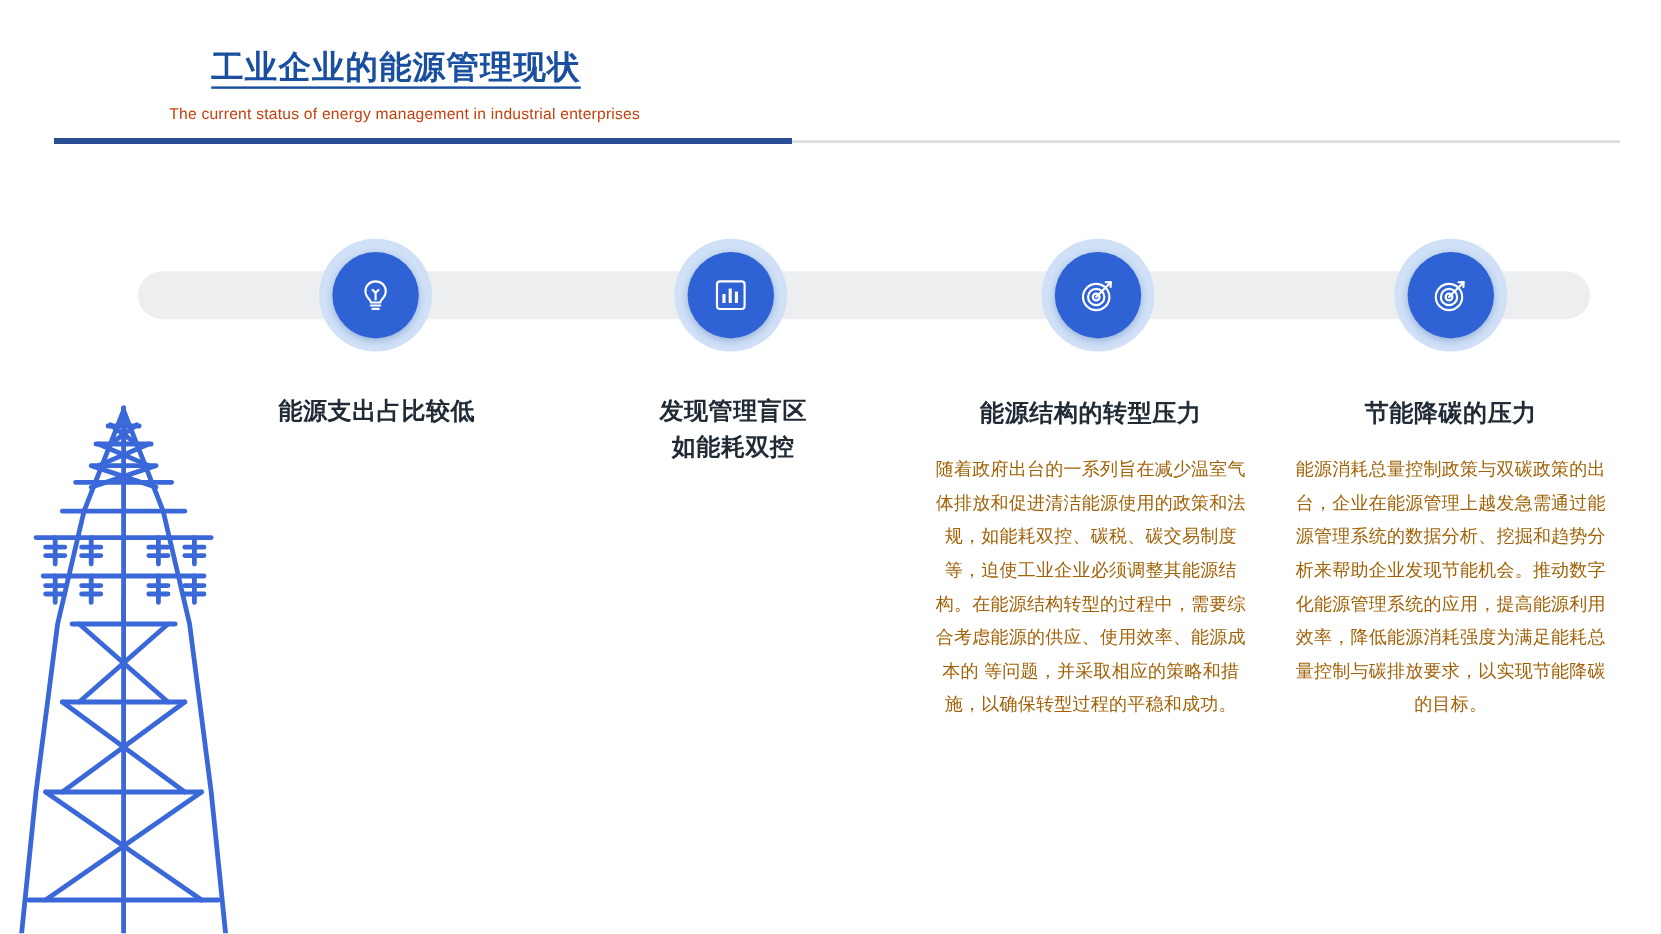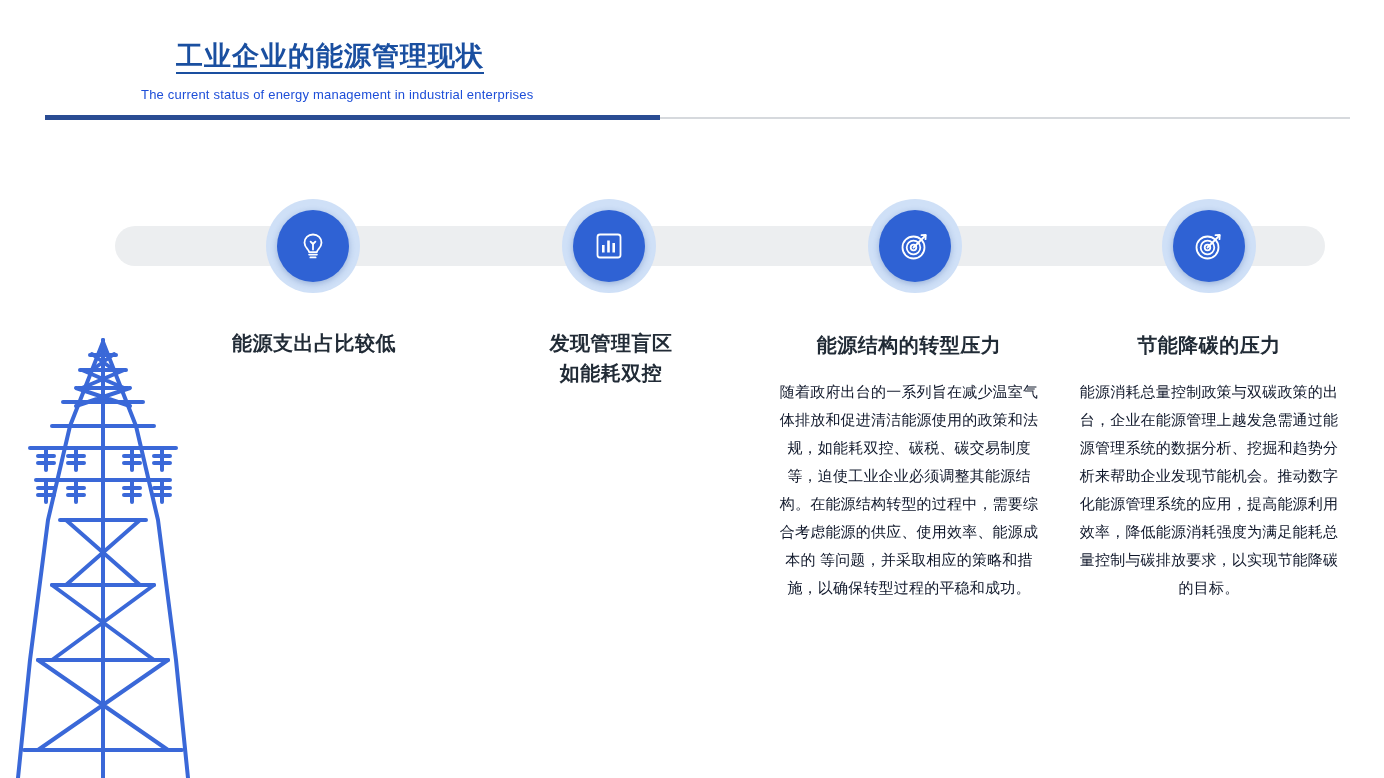--- a/index.html
+++ b/index.html
@@ -34,21 +34,21 @@
     text-decoration: underline;
     text-underline-offset: 7px;
     text-decoration-thickness: 2px;
     margin-left: 36px;
   }
   .header-subtitle {
     position: absolute;
     left: 141px;
     top: 87px;
     font-size: 13px;
-    color: #1d4ed8;
+    color: #c2410c;
     letter-spacing: 0.2px;
   }
   .header-rule-accent {
     position: absolute;
     left: 45px;
     top: 115px;
     width: 615px;
     height: 5px;
     background: #2a4c93;
   }
@@ -107,21 +107,21 @@
   .col-title {
     font-size: 20px;
     font-weight: bold;
     color: #212b36;
     line-height: 30px;
     letter-spacing: 0.5px;
   }
   .col-body {
     margin-top: 18px;
     font-size: 15px;
-    color: #0f172a;
+    color: #a16207;
     line-height: 28px;
     letter-spacing: 0.2px;
   }
 
   .col-1 { left: 196px; top: 328px; width: 236px; }
   .col-2 { left: 480px; top: 328px; width: 262px; }
   .col-3 { left: 778px; top: 330px; width: 262px; }
   .col-4 { left: 1078px; top: 330px; width: 262px; }
 
   

